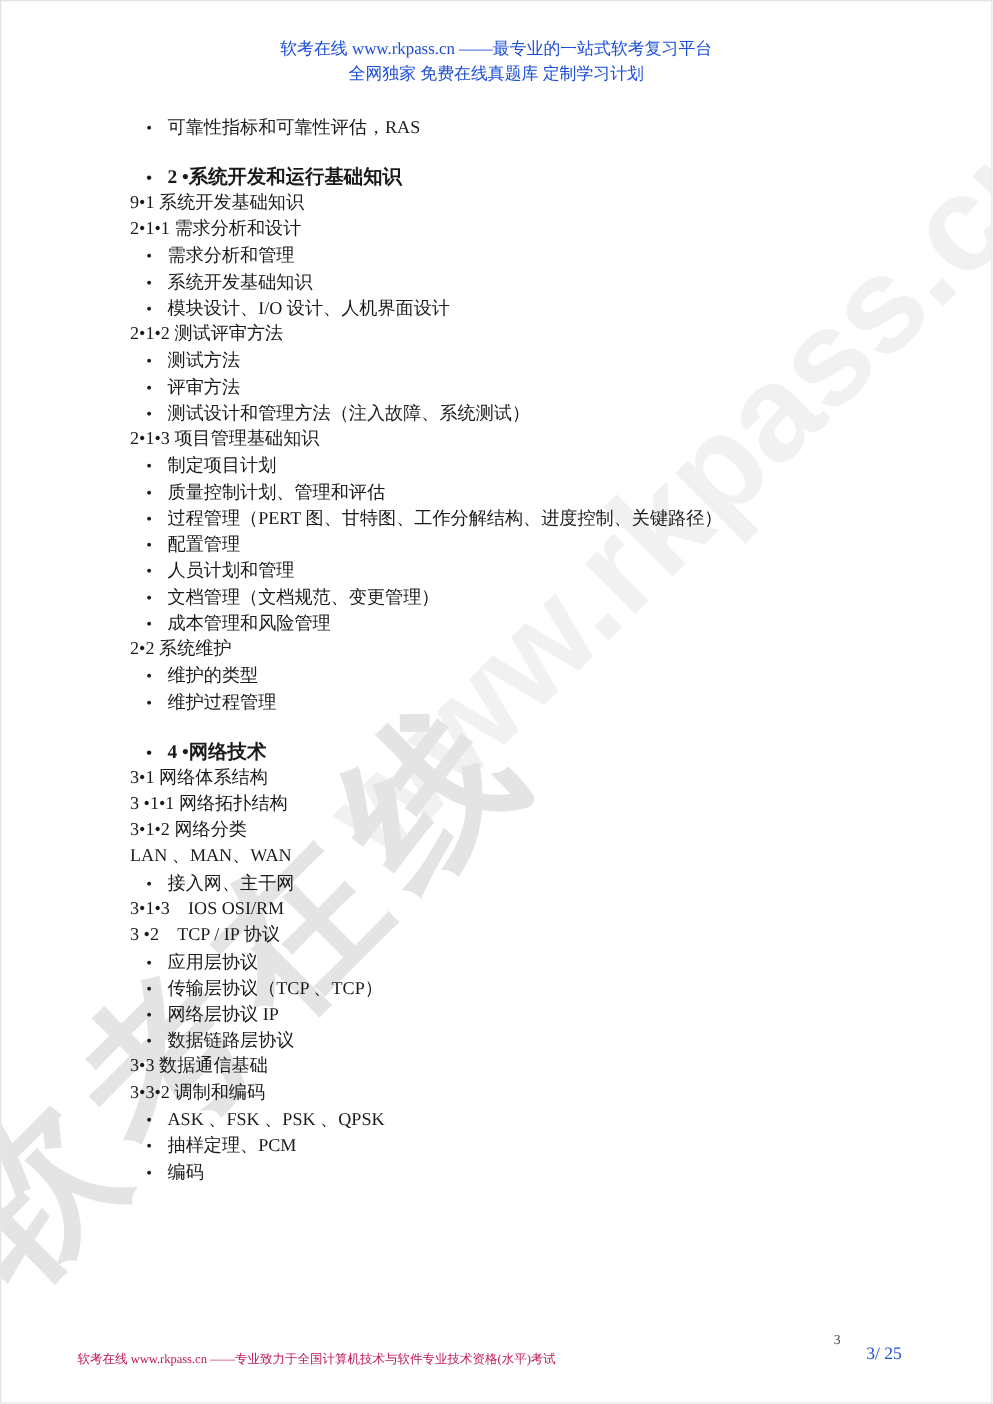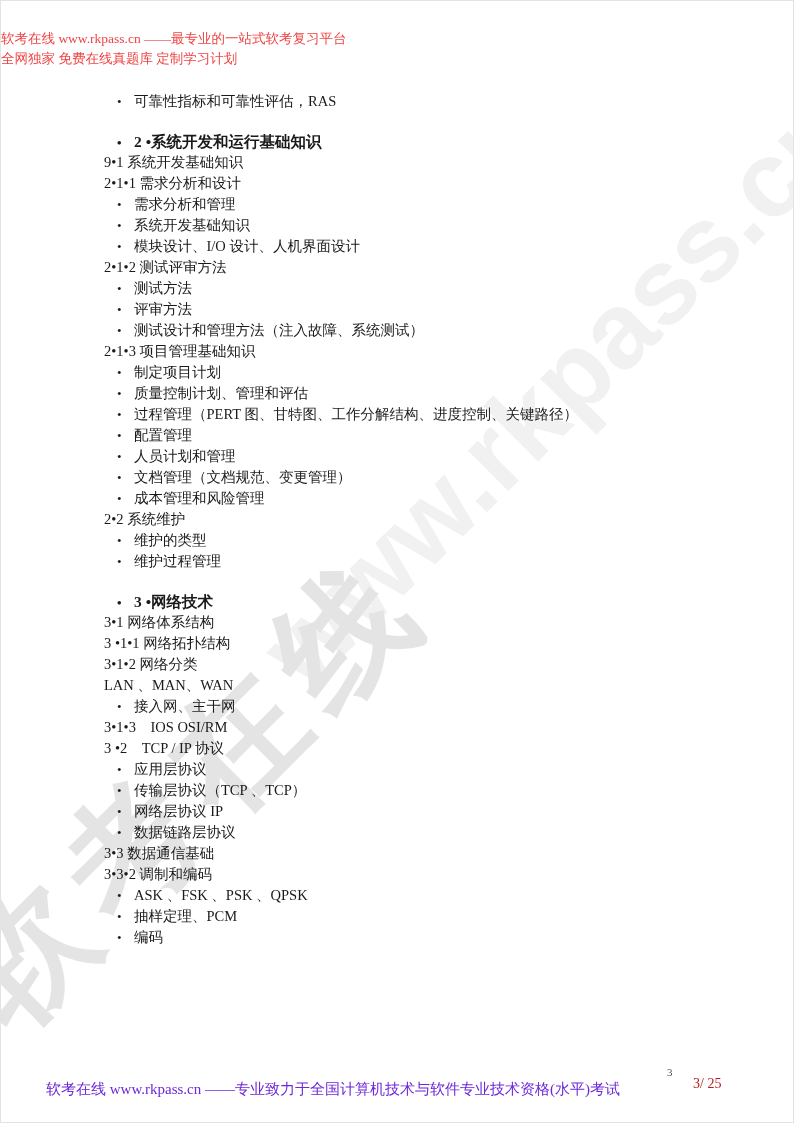--- a/index.html
+++ b/index.html
@@ -32,21 +32,22 @@
   }
   .wm-brand{
     left:-110px;top:722px;width:600px;
     font-size:132px;line-height:136px;
     letter-spacing:18px;
     color:#e4e4e4;
   }
   
   .header{
     position:absolute;left:0;top:28px;width:100%;
-    color:#ef4444;
+    text-align:center;
+    color:#1d4ed8;
     font-size:13.5px;line-height:20px;
     font-family:"Liberation Serif","DejaVu Serif",serif;
   }
   
   .content{
     position:absolute;left:103px;top:90px;width:620px;
     font-size:14.5px;
   }
   .line{
     height:21px;line-height:21px;
@@ -57,30 +58,30 @@
   .line.gap{margin-top:19px;}
   .bullet{
     display:inline-block;width:17px;
     font-size:13px;
   }
   
   .footer{
     position:absolute;left:0;bottom:0;width:100%;height:90px;
   }
   .footer-left{
-    position:absolute;left:45px;top:48px;
-    color:#6d28d9;font-size:15px;white-space:nowrap;
+    position:absolute;left:61px;top:48px;
+    color:#be185d;font-size:10px;white-space:nowrap;
   }
   .footer-note{
     position:absolute;left:666px;top:34px;
     color:#4d4d4d;font-size:11px;
   }
   .footer-page{
     position:absolute;left:692px;top:44px;
-    color:#b91c1c;font-size:14px;white-space:nowrap;
+    color:#1d4ed8;font-size:14px;white-space:nowrap;
   }
 </style>
 </head>
 <body>
 
 <div class="page">
 
   <div class="wm wm-url">www.rkpass.cn</div>
   <div class="wm wm-brand">软考在线</div>
 
@@ -105,21 +106,21 @@
       <div class="line bullet-row"><span class="bullet">•</span><span>制定项目计划</span></div>
       <div class="line bullet-row"><span class="bullet">•</span><span>质量控制计划、管理和评估</span></div>
       <div class="line bullet-row"><span class="bullet">•</span><span>过程管理（PERT 图、甘特图、工作分解结构、进度控制、关键路径）</span></div>
       <div class="line bullet-row"><span class="bullet">•</span><span>配置管理</span></div>
       <div class="line bullet-row"><span class="bullet">•</span><span>人员计划和管理</span></div>
       <div class="line bullet-row"><span class="bullet">•</span><span>文档管理（文档规范、变更管理）</span></div>
       <div class="line bullet-row"><span class="bullet">•</span><span>成本管理和风险管理</span></div>
       <div class="line plain"><span>2•2 系统维护</span></div>
       <div class="line bullet-row"><span class="bullet">•</span><span>维护的类型</span></div>
       <div class="line bullet-row"><span class="bullet">•</span><span>维护过程管理</span></div>
-      <div class="line heading gap"><span class="bullet">•</span><span>3 •网络技术</span></div>
+      <div class="line heading gap"><span class="bullet">•</span><span>4 •网络技术</span></div>
       <div class="line plain"><span>3•1 网络体系结构</span></div>
       <div class="line plain"><span>3 •1•1 网络拓扑结构</span></div>
       <div class="line plain"><span>3•1•2 网络分类</span></div>
       <div class="line plain"><span>LAN 、MAN、WAN</span></div>
       <div class="line bullet-row"><span class="bullet">•</span><span>接入网、主干网</span></div>
       <div class="line plain"><span>3•1•3　IOS OSI/RM</span></div>
       <div class="line plain"><span>3 •2　TCP / IP 协议</span></div>
       <div class="line bullet-row"><span class="bullet">•</span><span>应用层协议</span></div>
       <div class="line bullet-row"><span class="bullet">•</span><span>传输层协议（TCP 、TCP）</span></div>
       <div class="line bullet-row"><span class="bullet">•</span><span>网络层协议 IP</span></div>

